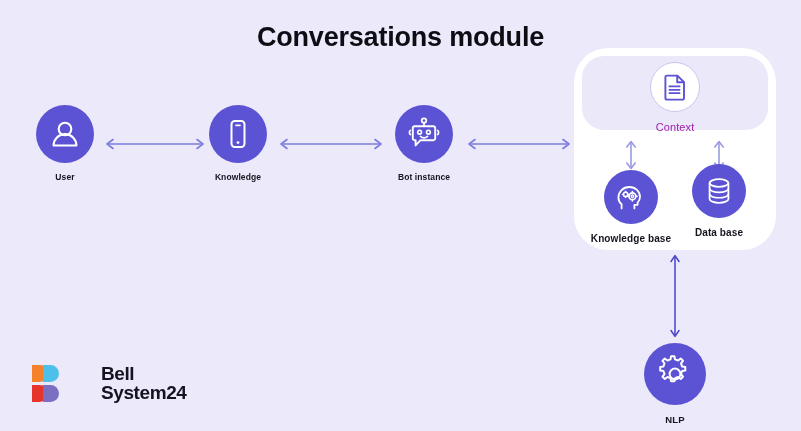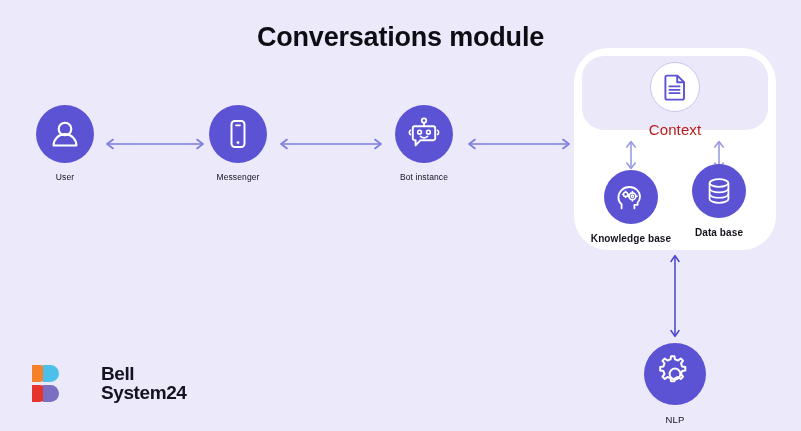--- a/index.html
+++ b/index.html
@@ -50,28 +50,28 @@
     justify-content: center;
   }
   .circle.lg {
     width: 62px;
     height: 62px;
   }
   .circle svg { display: block; }
   .node-label {
     margin-top: 9px;
     font-size: 8.5px;
-    font-weight: normal;
+    font-weight: bold;
     color: #14141e;
     letter-spacing: 0.1px;
   }
   .node-label.big {
-    font-size: 15px;
+    font-size: 11px;
     font-weight: normal;
-    color: #b91c1c;
+    color: #a21caf;
   }
   .node-label.mid {
     font-size: 10px;
     font-weight: bold;
   }
 
   
   .arrow-h {
     position: absolute;
     height: 14px;
@@ -163,21 +163,21 @@
   </div>
 
   <div class="node" style="left:183px; top:105px;">
     <div class="circle">
       <svg width="34" height="34" viewBox="0 0 34 34">
         <rect x="10.5" y="4" width="13" height="26" rx="3.2" fill="none" stroke="#ffffff" stroke-width="2"></rect>
         <line x1="15" y1="8.3" x2="19" y2="8.3" stroke="#ffffff" stroke-width="1.7" stroke-linecap="round"></line>
         <circle cx="17" cy="25.6" r="1.4" fill="#ffffff"></circle>
       </svg>
     </div>
-    <div class="node-label">Messenger</div>
+    <div class="node-label">Knowledge</div>
   </div>
 
   <div class="arrow-h" style="left:277px; top:137px; width:108px;">
     <svg width="108" height="14" viewBox="0 0 108 14">
       <line x1="6" y1="7" x2="102" y2="7" stroke="#7b7ddd" stroke-width="1.6"></line>
       <polyline points="10,2.5 4,7 10,11.5" fill="none" stroke="#7b7ddd" stroke-width="1.6" stroke-linecap="round" stroke-linejoin="round"></polyline>
       <polyline points="98,2.5 104,7 98,11.5" fill="none" stroke="#7b7ddd" stroke-width="1.6" stroke-linecap="round" stroke-linejoin="round"></polyline>
     </svg>
   </div>
 

